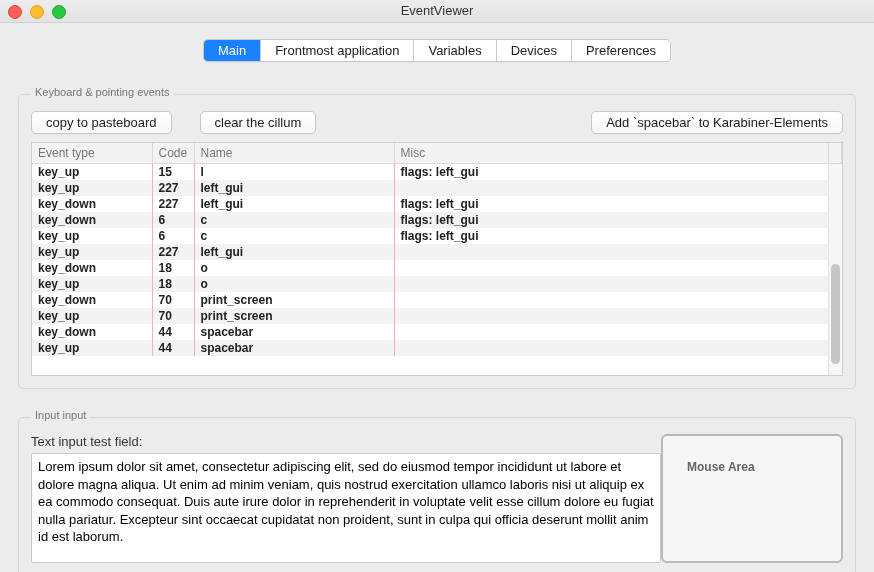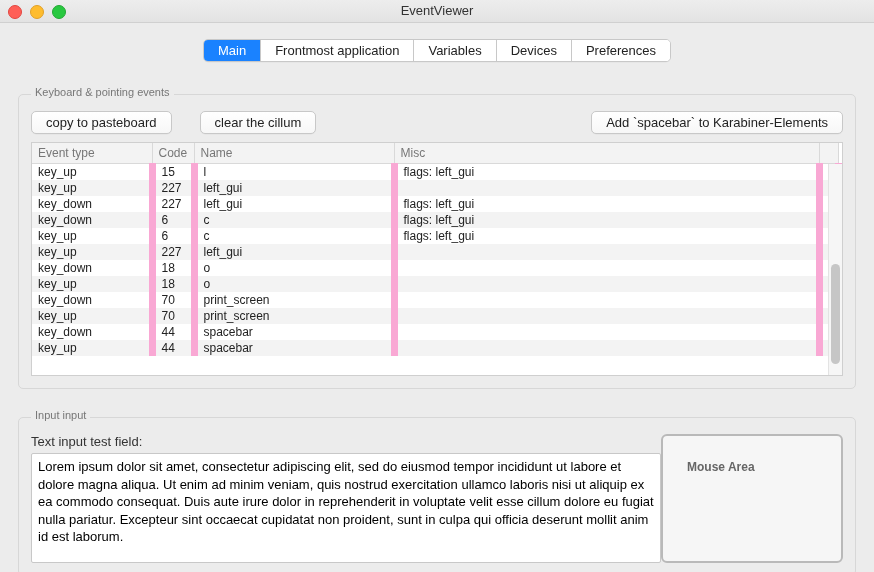--- a/index.html
+++ b/index.html
@@ -124,22 +124,23 @@
     border-bottom: 1px solid #d9d9d9;
     border-right: 1px solid #d9d9d9;
     padding: 3px 6px;
     position: sticky;
     top:0;
   }
   tbody tr:nth-child(odd)  td { background: #ffffff; }
   tbody tr:nth-child(even) td { background: #f3f3f3; }
   tbody td {
     padding: 1px 6px;
-    border-right: 7px solid #f9a8d4;
+    border-right: 1px solid #f9a8d4;
     white-space: nowrap;
+    font-weight: bold;
   }
   .col-event { width: 120px; }
   .col-code  { width: 42px; }
   .col-name  { width: 200px; }
   .col-misc  { width: auto; }
   .col-tail  { width: 12px; }
   .scroll-gutter {
     position: absolute;
     right: 0; top: 21px; bottom: 0;
     width: 13px;

